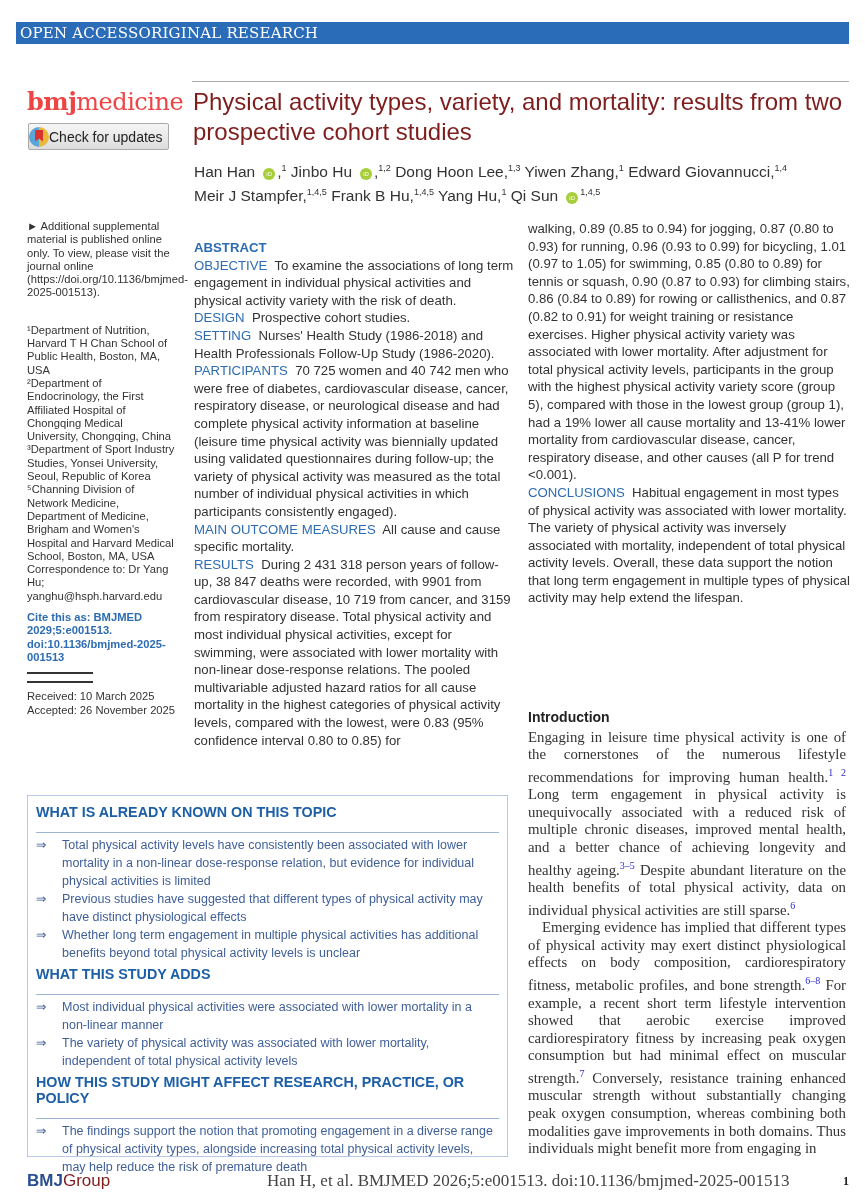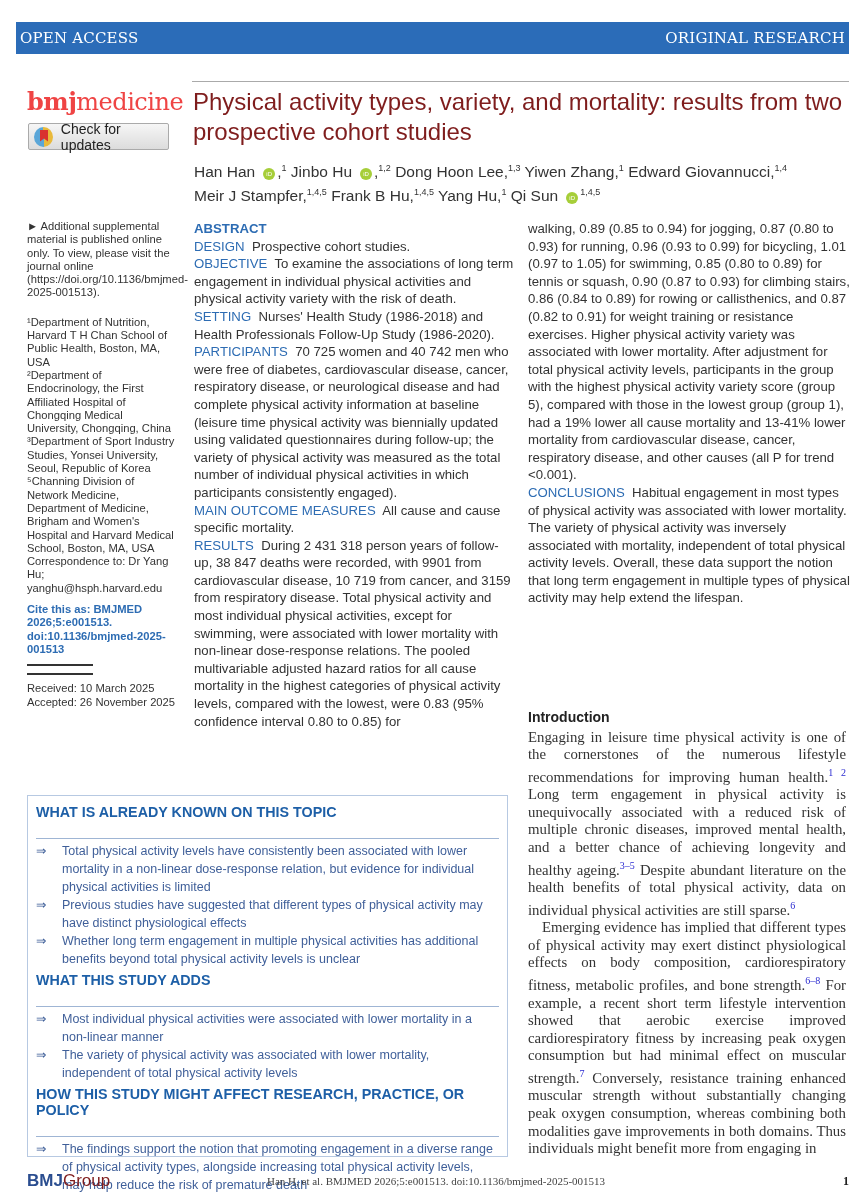--- a/index.html
+++ b/index.html
@@ -1,62 +1,62 @@
 <!DOCTYPE html>
 <html><head>
 <meta charset="utf-8">
 <style>
   * { box-sizing: border-box; margin: 0; padding: 0; }
   html, body { width: 865px; height: 1200px; background: #fff; overflow: hidden; }
   body { position: relative; font-family: "Liberation Sans", sans-serif; color: #333; }
 
-  .topbar { position: absolute; left: 16px; top: 22px; width: 833px; height: 32px; background: #2b6cb8; color: #fff;
-    font-family: "DejaVu Serif", serif; font-size: 15px; display: flex; justify-content: space-between; align-items: center; padding: 0 4px 0 4px; letter-spacing: 0.2px; }
+  .topbar { position: absolute; left: 16px; top: 22px; width: 833px; height: 22px; background: #2b6cb8; color: #fff;
+    font-family: "DejaVu Serif", serif; font-size: 15px; display: flex; justify-content: flex-start; align-items: center; padding: 0 4px 0 4px; letter-spacing: 0.2px; }
 
   .logo { position: absolute; left: 27px; top: 87px; font-family: "DejaVu Serif", serif; font-size: 24px; color: #ef4444; letter-spacing: -0.5px; }
   .logo b { font-weight: 900; }
   .check-btn { position: absolute; left: 28px; top: 123px; width: 141px; height: 27px; border: 1px solid #aaa; border-radius: 2px;
-    background: linear-gradient(#f6f6f6, #dcdcdc); display: flex; align-items: center; gap: 8px; padding-left: 5px; font-size: 14px; color: #222; }
+    background: linear-gradient(#f6f6f6, #dcdcdc); display: flex; align-items: center; font-size: 14px; color: #222; }
   .check-icon { width: 20px; height: 20px; border-radius: 50%; background: conic-gradient(#e9b93a 0 50%, #5aa6d8 50% 100%); position: relative; }
   .check-icon::after { content: ""; position: absolute; left: 6px; top: 3px; width: 8px; height: 12px; background: #d9332f; clip-path: polygon(0 0,100% 0,100% 100%,50% 75%,0 100%); }
 
   .title-rule { position: absolute; left: 192px; top: 81px; width: 657px; height: 1px; background: #aaa; }
   .title { position: absolute; left: 193px; top: 87px; width: 650px; font-size: 24px; line-height: 30px; color: #7f1d1d; }
   .authors { position: absolute; left: 194px; top: 158px; width: 600px; font-size: 15.5px; line-height: 20px; color: #333; }
   .authors sup { font-size: 9px; }
   .orcid { display: inline-block; width: 12px; height: 12px; border-radius: 50%; background: #a6ce39; color: #fff; font-size: 6px; text-align: center; line-height: 12px; vertical-align: 1px; margin: 0 2px 0 8px; }
 
   .side { position: absolute; left: 27px; top: 220px; width: 150px; font-size: 11.2px; line-height: 13.3px; color: #333; }
-  .side p { margin-bottom: 16px; }
+  .side p { margin-bottom: 24px; }
   .side .aff { margin-bottom: 0; }
   .side .cite { color: #2d6cb3; font-weight: bold; margin: 8px 0 8px; }
   .side .rule { width: 66px; height: 2px; background: #333; margin: 6px 0 7px; }
 
   .abs { position: absolute; font-size: 13.2px; line-height: 17.6px; color: #333; }
-  .abs .h { color: #2d6cb3; font-weight: bold; }
+  .abs .h { color: #2d6cb3; font-weight: bold; margin-top: 19px; }
   .abs .lab { color: #2d6cb3; font-weight: normal; }
   .abs-left { left: 194px; top: 220px; width: 320px; }
   .abs-right { left: 528px; top: 220px; width: 322px; }
 
   .box { position: absolute; left: 27px; top: 795px; width: 481px; height: 362px; border: 1.5px solid #b7c9e2; padding: 4px 8px; color: #3f5f99; }
-  .box h3 { font-size: 14.3px; color: #1d5fa7; font-weight: bold; border-bottom: 1px solid #9fb5d4; padding-bottom: 18px; margin: 4px 0 3px; }
+  .box h3 { font-size: 14.3px; color: #1d5fa7; font-weight: bold; border-bottom: 1px solid #9fb5d4; padding-bottom: 12px; margin: 4px 0 3px; }
   .box ul { list-style: none; }
   .box li { font-size: 12.5px; line-height: 18px; display: flex; }
   .box li .arr { width: 26px; flex: none; color: #3f5f99; }
 
   .intro { position: absolute; left: 528px; top: 709px; width: 318px; font-family: "Liberation Serif", serif; font-size: 14.8px; line-height: 17.6px; color: #333; text-align: justify; }
   .intro h2 { font-family: "Liberation Sans", sans-serif; font-size: 14px; font-weight: bold; color: #222; margin-bottom: 2px; }
   .intro sup { color: #2a2ad0; font-size: 10px; }
   .intro p + p { text-indent: 14px; }
 
   .footer { position: absolute; left: 27px; top: 1170px; width: 822px; height: 22px; display: flex; align-items: center; }
   .bmj-logo { font-size: 17px; color: #2a4d8f; width: 240px; }
   .bmj-logo b { font-weight: 900; }
   .bmj-logo span { font-weight: normal; color: #7f1d1d; }
-  .foot-cite { font-family: "Liberation Serif", serif; font-size: 11px; color: #444; flex: 1; }
+  .foot-cite { font-family: "Liberation Serif", serif; font-size: 17px; color: #444; flex: 1; }
   .page-num { font-family: "Liberation Serif", serif; font-size: 12px; font-weight: bold; color: #222; }
 </style>
 </head>
 <body>
 
 <div class="topbar">
   <span>OPEN ACCESS</span>
   <span>ORIGINAL RESEARCH</span>
 </div>
 
@@ -82,31 +82,31 @@
   <span>Qi Sun</span><span class="orcid">iD</span><sup>1,4,5</sup>
 </div>
 
 <div class="side">
   <p>► Additional supplemental material is published online only. To view, please visit the journal online (https://doi.org/10.1136/bmjmed-2025-001513).</p>
   <p class="aff">¹Department of Nutrition, Harvard T H Chan School of Public Health, Boston, MA, USA</p>
   <p class="aff">²Department of Endocrinology, the First Affiliated Hospital of Chongqing Medical University, Chongqing, China</p>
   <p class="aff">³Department of Sport Industry Studies, Yonsei University, Seoul, Republic of Korea</p>
   <p class="aff">⁵Channing Division of Network Medicine, Department of Medicine, Brigham and Women's Hospital and Harvard Medical School, Boston, MA, USA</p>
   <p class="aff">Correspondence to: Dr Yang Hu; yanghu@hsph.harvard.edu</p>
-  <p class="cite">Cite this as: BMJMED 2026;5:e001513. doi:10.1136/bmjmed-2025-001513</p>
+  <p class="cite">Cite this as: BMJMED 2029;5:e001513. doi:10.1136/bmjmed-2025-001513</p>
   <div class="rule"></div>
   <div class="rule"></div>
   <p class="aff">Received: 10 March 2025</p>
   <p class="aff">Accepted: 26 November 2025</p>
 </div>
 
 <div class="abs abs-left">
   <div class="h">ABSTRACT</div>
+  <div><span class="lab">OBJECTIVE</span>&nbsp; <span>To examine the associations of long term engagement in individual physical activities and physical activity variety with the risk of death.</span></div>
   <div><span class="lab">DESIGN</span>&nbsp; <span>Prospective cohort studies.</span></div>
-  <div><span class="lab">OBJECTIVE</span>&nbsp; <span>To examine the associations of long term engagement in individual physical activities and physical activity variety with the risk of death.</span></div>
   <div><span class="lab">SETTING</span>&nbsp; <span>Nurses' Health Study (1986-2018) and Health Professionals Follow-Up Study (1986-2020).</span></div>
   <div><span class="lab">PARTICIPANTS</span>&nbsp; <span>70 725 women and 40 742 men who were free of diabetes, cardiovascular disease, cancer, respiratory disease, or neurological disease and had complete physical activity information at baseline (leisure time physical activity was biennially updated using validated questionnaires during follow-up; the variety of physical activity was measured as the total number of individual physical activities in which participants consistently engaged).</span></div>
   <div><span class="lab">MAIN OUTCOME MEASURES</span>&nbsp; <span>All cause and cause specific mortality.</span></div>
   <div><span class="lab">RESULTS</span>&nbsp; <span>During 2 431 318 person years of follow-up, 38 847 deaths were recorded, with 9901 from cardiovascular disease, 10 719 from cancer, and 3159 from respiratory disease. Total physical activity and most individual physical activities, except for swimming, were associated with lower mortality with non-linear dose-response relations. The pooled multivariable adjusted hazard ratios for all cause mortality in the highest categories of physical activity levels, compared with the lowest, were 0.83 (95% confidence interval 0.80 to 0.85) for</span></div>
 </div>
 
 <div class="abs abs-right">
   <div>walking, 0.89 (0.85 to 0.94) for jogging, 0.87 (0.80 to 0.93) for running, 0.96 (0.93 to 0.99) for bicycling, 1.01 (0.97 to 1.05) for swimming, 0.85 (0.80 to 0.89) for tennis or squash, 0.90 (0.87 to 0.93) for climbing stairs, 0.86 (0.84 to 0.89) for rowing or callisthenics, and 0.87 (0.82 to 0.91) for weight training or resistance exercises. Higher physical activity variety was associated with lower mortality. After adjustment for total physical activity levels, participants in the group with the highest physical activity variety score (group 5), compared with those in the lowest group (group 1), had a 19% lower all cause mortality and 13-41% lower mortality from cardiovascular disease, cancer, respiratory disease, and other causes (all P for trend &lt;0.001).</div>
   <div><span class="lab">CONCLUSIONS</span>&nbsp; <span>Habitual engagement in most types of physical activity was associated with lower mortality. The variety of physical activity was inversely associated with mortality, independent of total physical activity levels. Overall, these data support the notion that long term engagement in multiple types of physical activity may help extend the lifespan.</span></div>
 </div>

